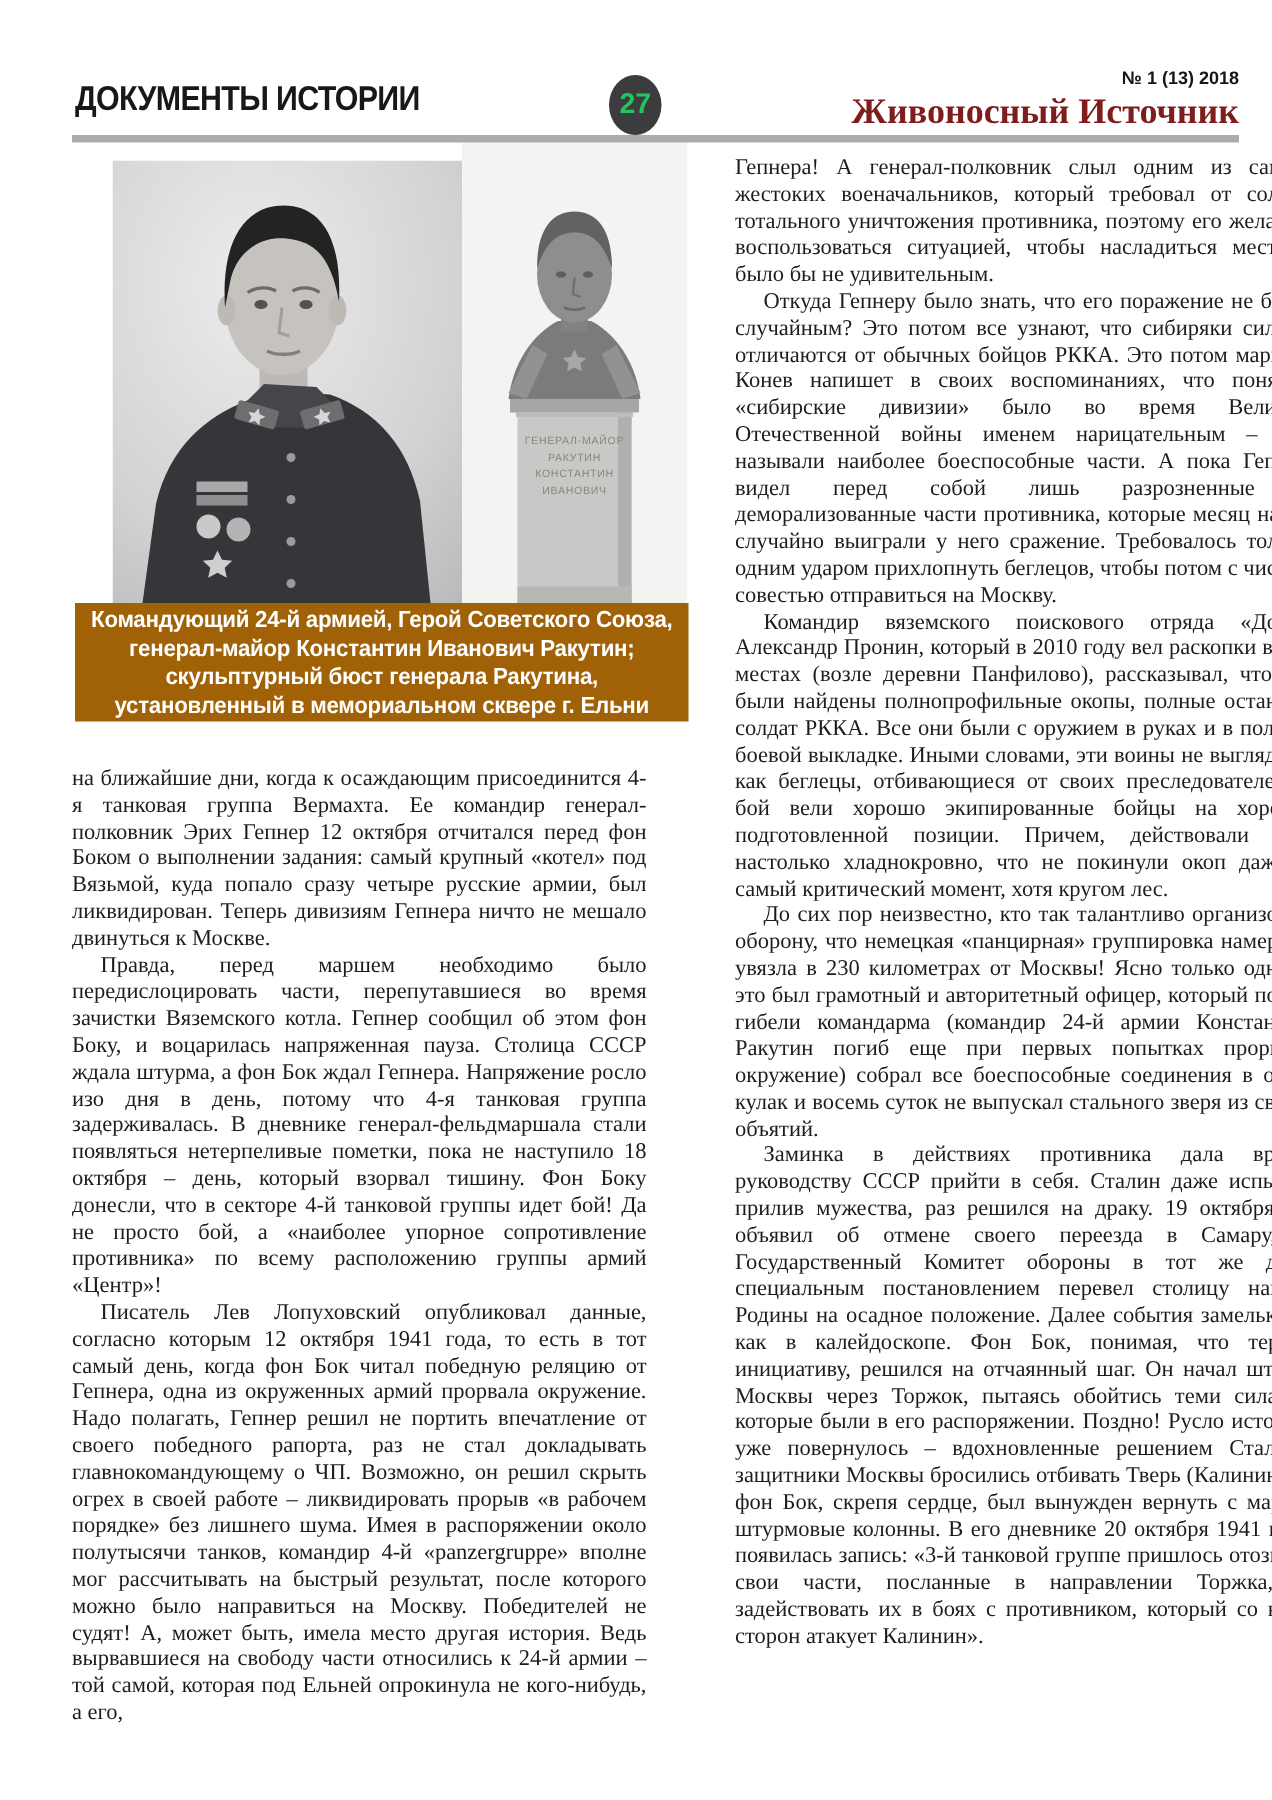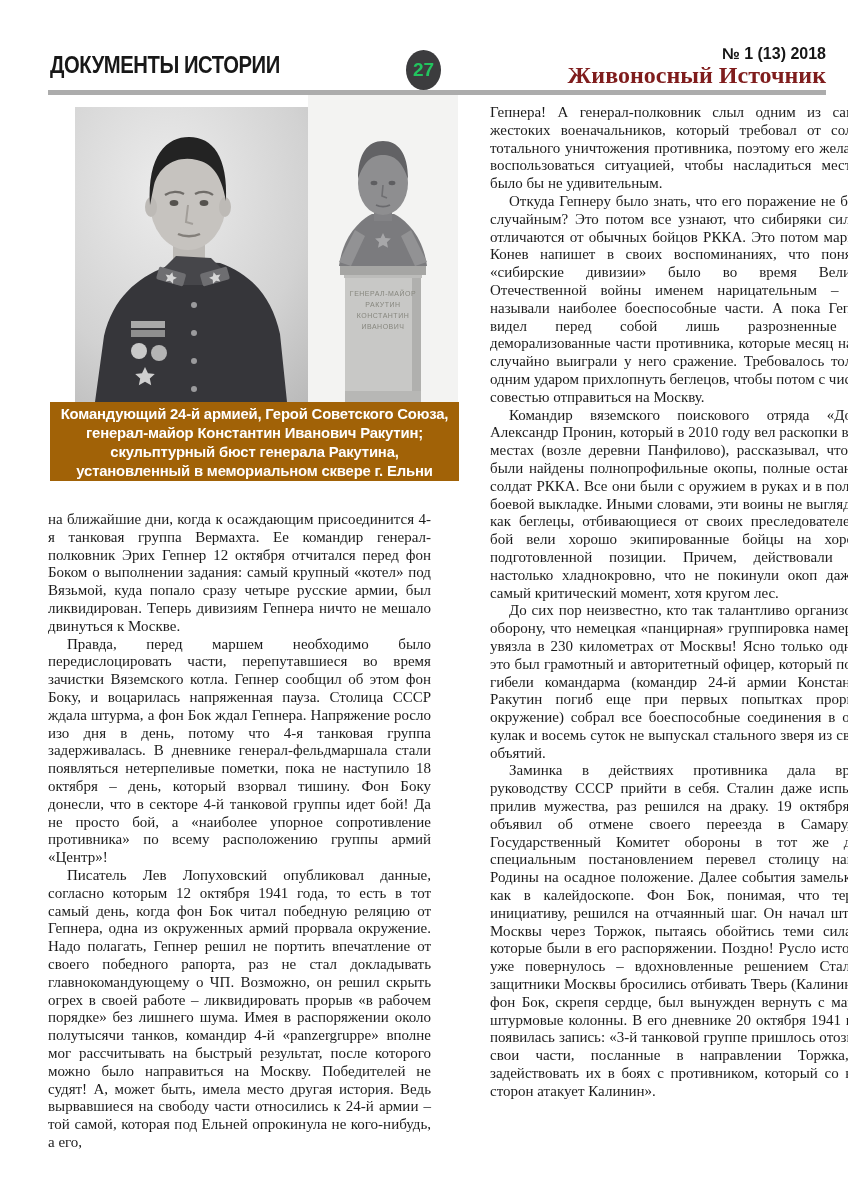--- a/index.html
+++ b/index.html
@@ -5,21 +5,21 @@
   html,body{margin:0;padding:0;background:#ffffff;}
   .page{position:relative;width:848px;height:1200px;background:#ffffff;overflow:hidden;
         font-family:"Liberation Serif","DejaVu Serif",serif;}
   
   .section-title{position:absolute;left:50px;top:52px;font-family:"Liberation Sans","DejaVu Sans",sans-serif;
         font-weight:bold;font-size:23px;letter-spacing:-0.5px;color:#181818;transform:scaleX(.88);transform-origin:left center;white-space:nowrap;}
   .page-badge{position:absolute;left:406px;top:50px;width:35px;height:40px;border-radius:50%;
         background:#3c3c3e;color:#22c55e;font-family:"Liberation Sans","DejaVu Sans",sans-serif;
         font-weight:bold;font-size:19px;display:flex;align-items:center;justify-content:center;z-index:3;}
   .issue{position:absolute;right:22px;top:45px;font-family:"Liberation Sans","DejaVu Sans",sans-serif;
-        font-weight:bold;font-size:16px;color:#161616;}
+        font-weight:bold;font-size:12px;color:#161616;}
   .journal-title{position:absolute;right:22px;top:62px;font-family:"Liberation Serif","DejaVu Serif",serif;
         font-weight:bold;font-size:24px;color:#7f1d1d;white-space:nowrap;}
   .header-rule{position:absolute;left:48px;top:90px;width:778px;height:5px;background:#acacac;z-index:1;}
   
   .portrait{position:absolute;left:75px;top:107px;width:233px;height:295px;}
   .bust{position:absolute;left:308px;top:95px;width:150px;height:307px;}
   
   .caption{position:absolute;left:50px;top:402px;width:409px;height:79px;background:#a16207;
         color:#ffffff;text-align:center;font-family:"Liberation Sans","DejaVu Sans",sans-serif;
         font-weight:600;font-size:15.5px;line-height:19px;letter-spacing:-0.2px;padding-top:2px;box-sizing:border-box;}

